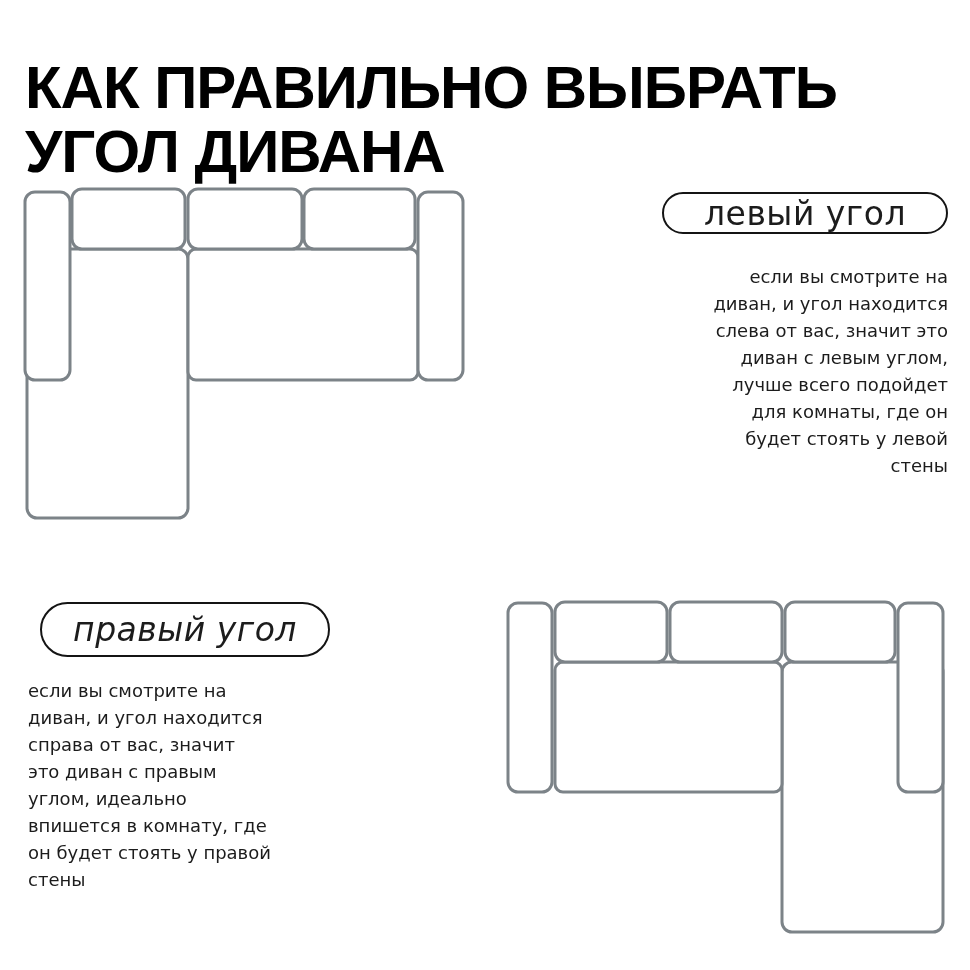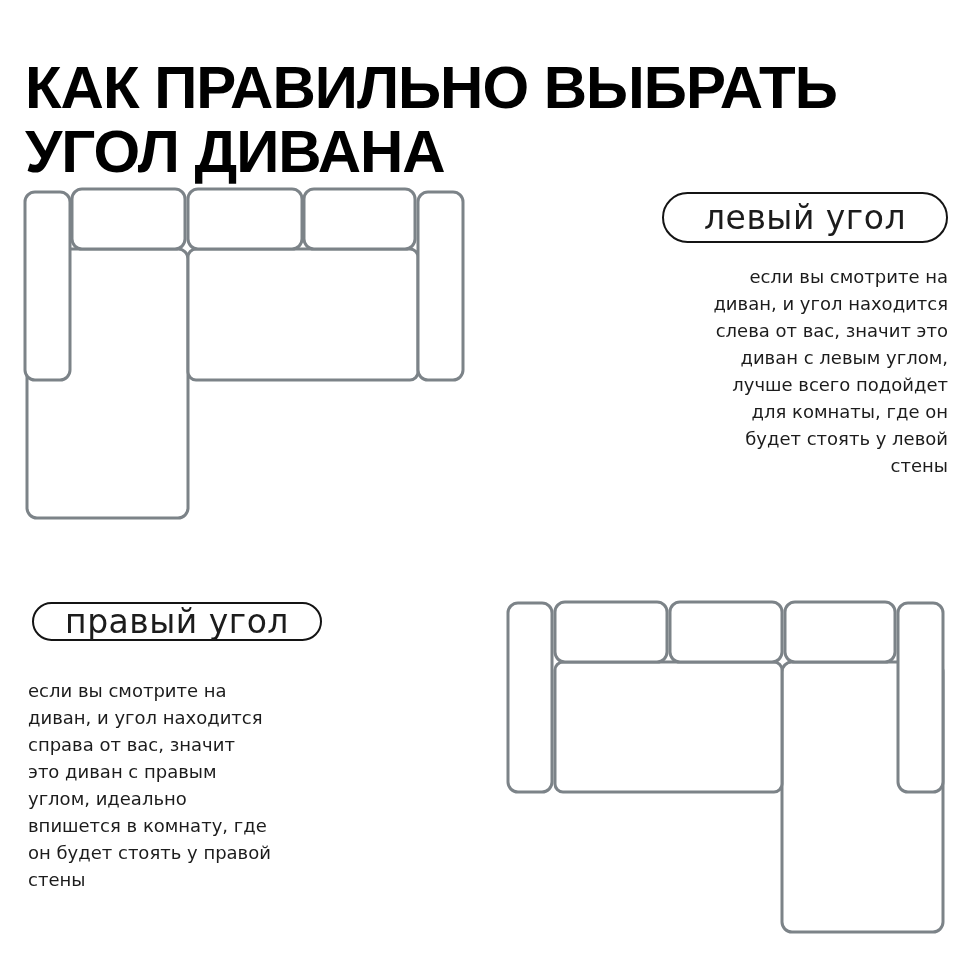--- a/index.html
+++ b/index.html
@@ -38,22 +38,22 @@
   .pill{
     position:absolute;
     border:2.5px solid var(--pill_border);
     border-radius:29px;
     display:flex;align-items:center;justify-content:center;
     font-size:33px;
     color:var(--body_color);
     letter-spacing:0.5px;
     background:#ffffff;
   }
-  #pill-left-corner{left:662px;top:192px;width:286px;height:51px;}
-  #pill-right-corner{left:32px;top:602px;width:290px;height:39px;}
+  #pill-left-corner{left:662px;top:192px;width:286px;height:42px;}
+  #pill-right-corner{left:40px;top:602px;width:290px;height:55px;font-style:italic;}
   .desc{
     position:absolute;
     font-size:18px;line-height:27px;
     color:var(--body_color);
     white-space:pre-line;
   }
   #desc-left-corner{left:638px;top:263px;width:310px;text-align:right;}
   #desc-right-corner{left:28px;top:677px;width:322px;text-align:left;}
 </style>
 </head>

